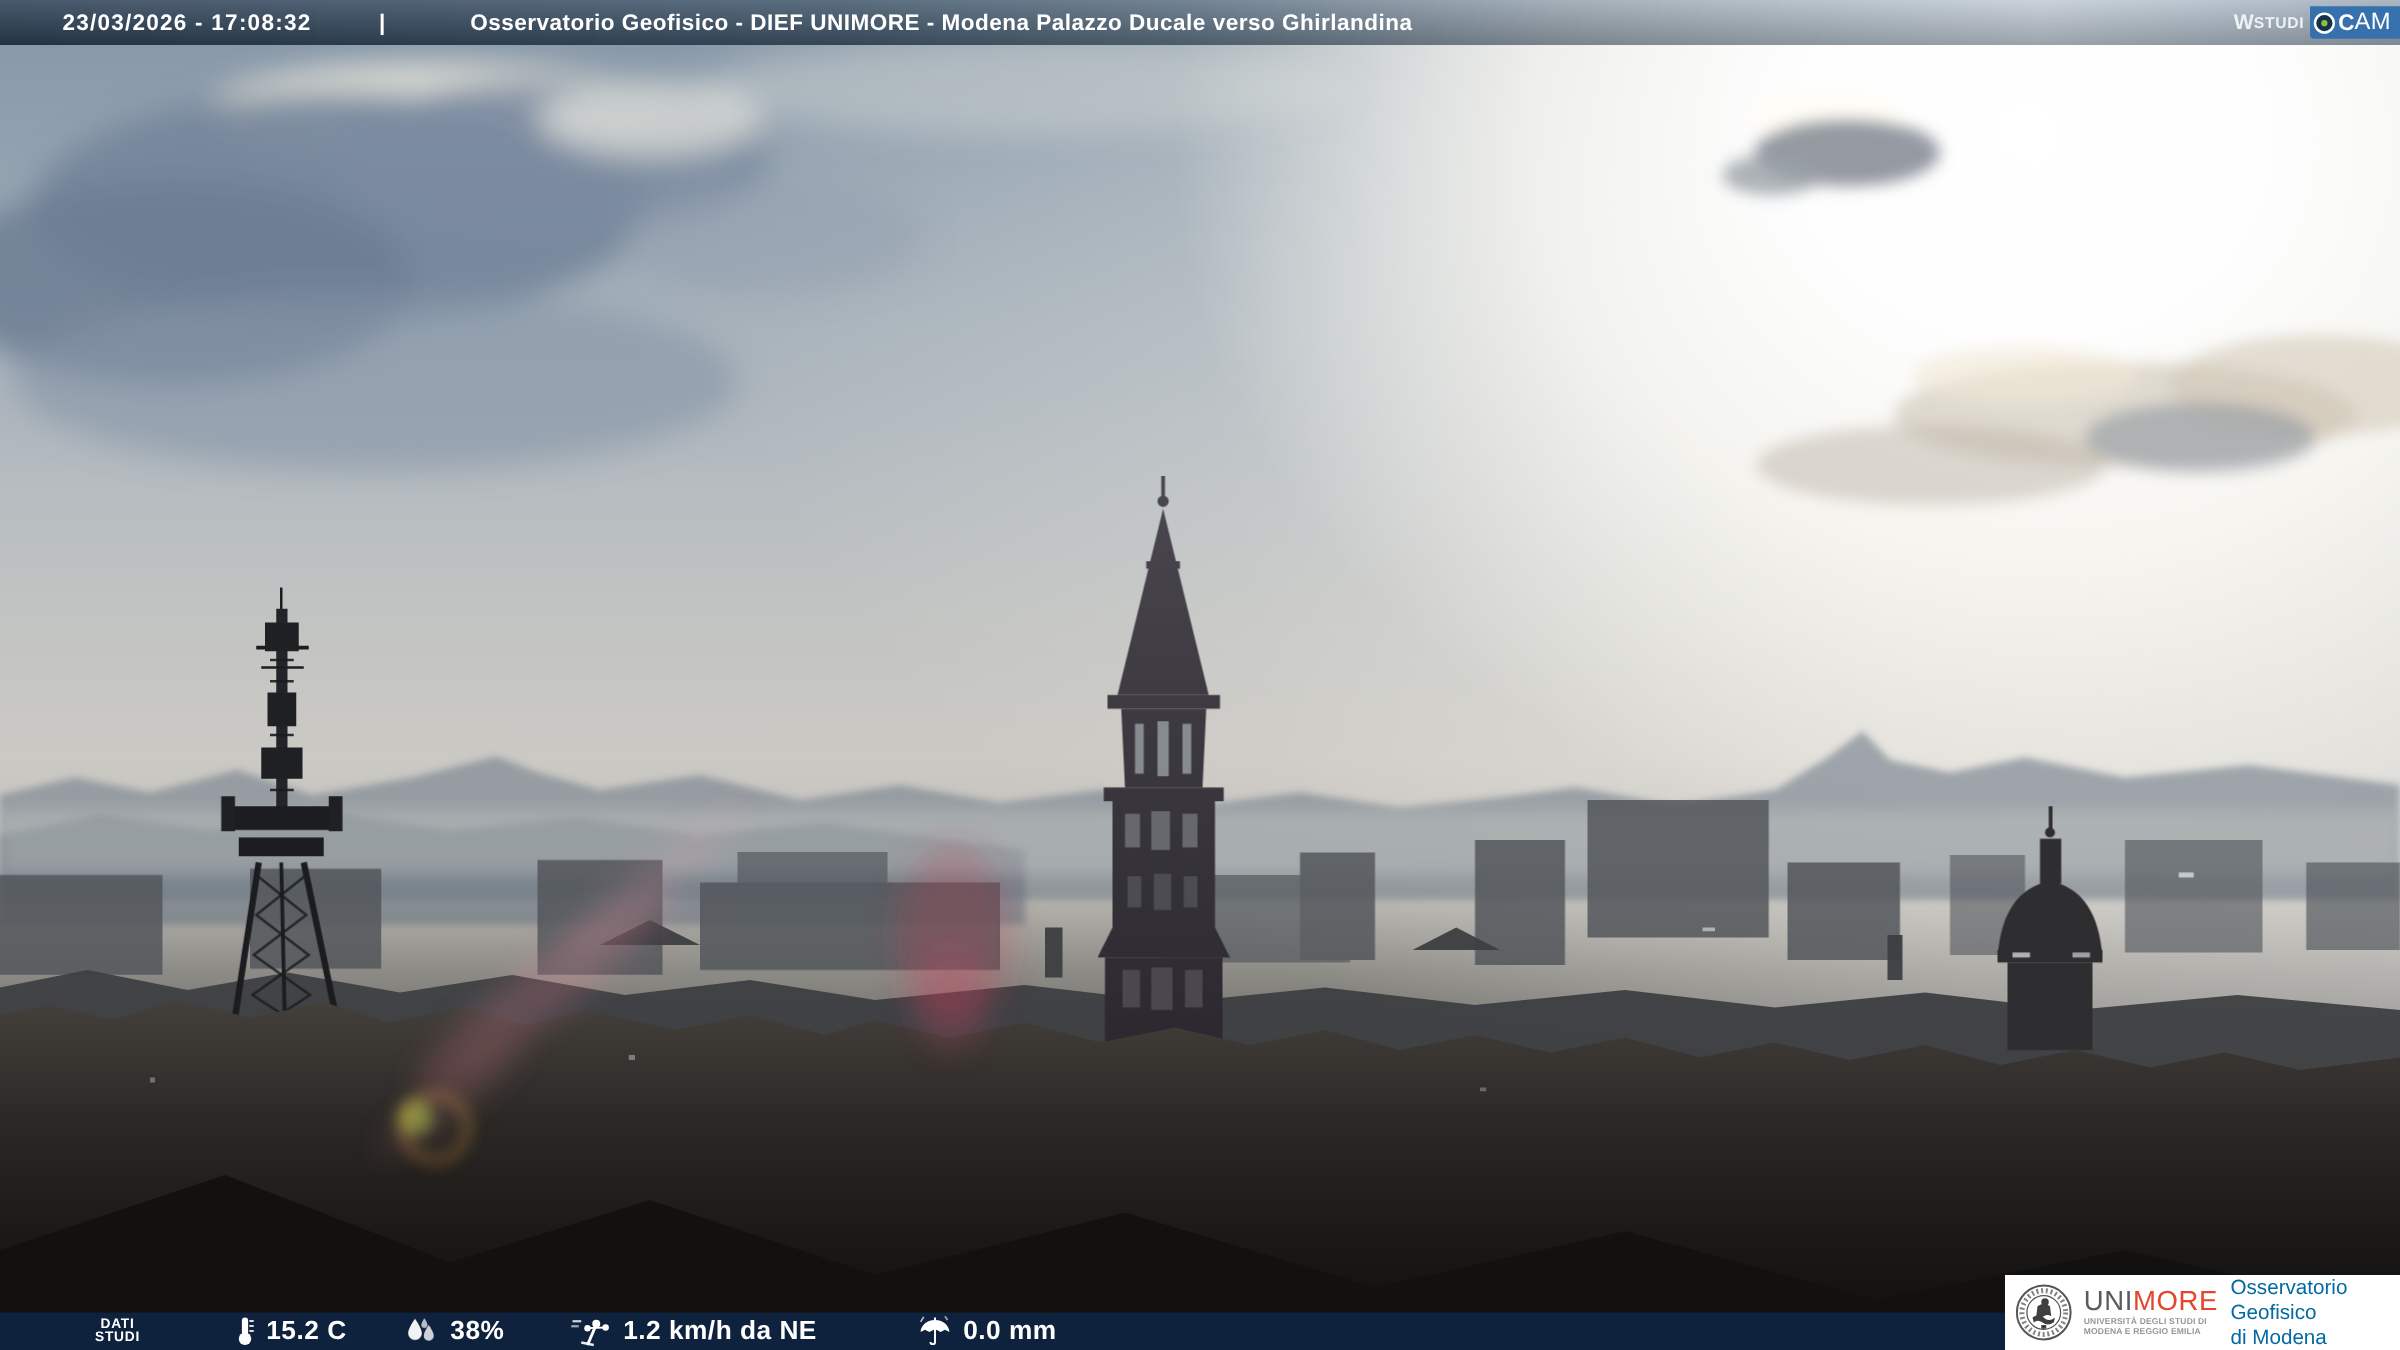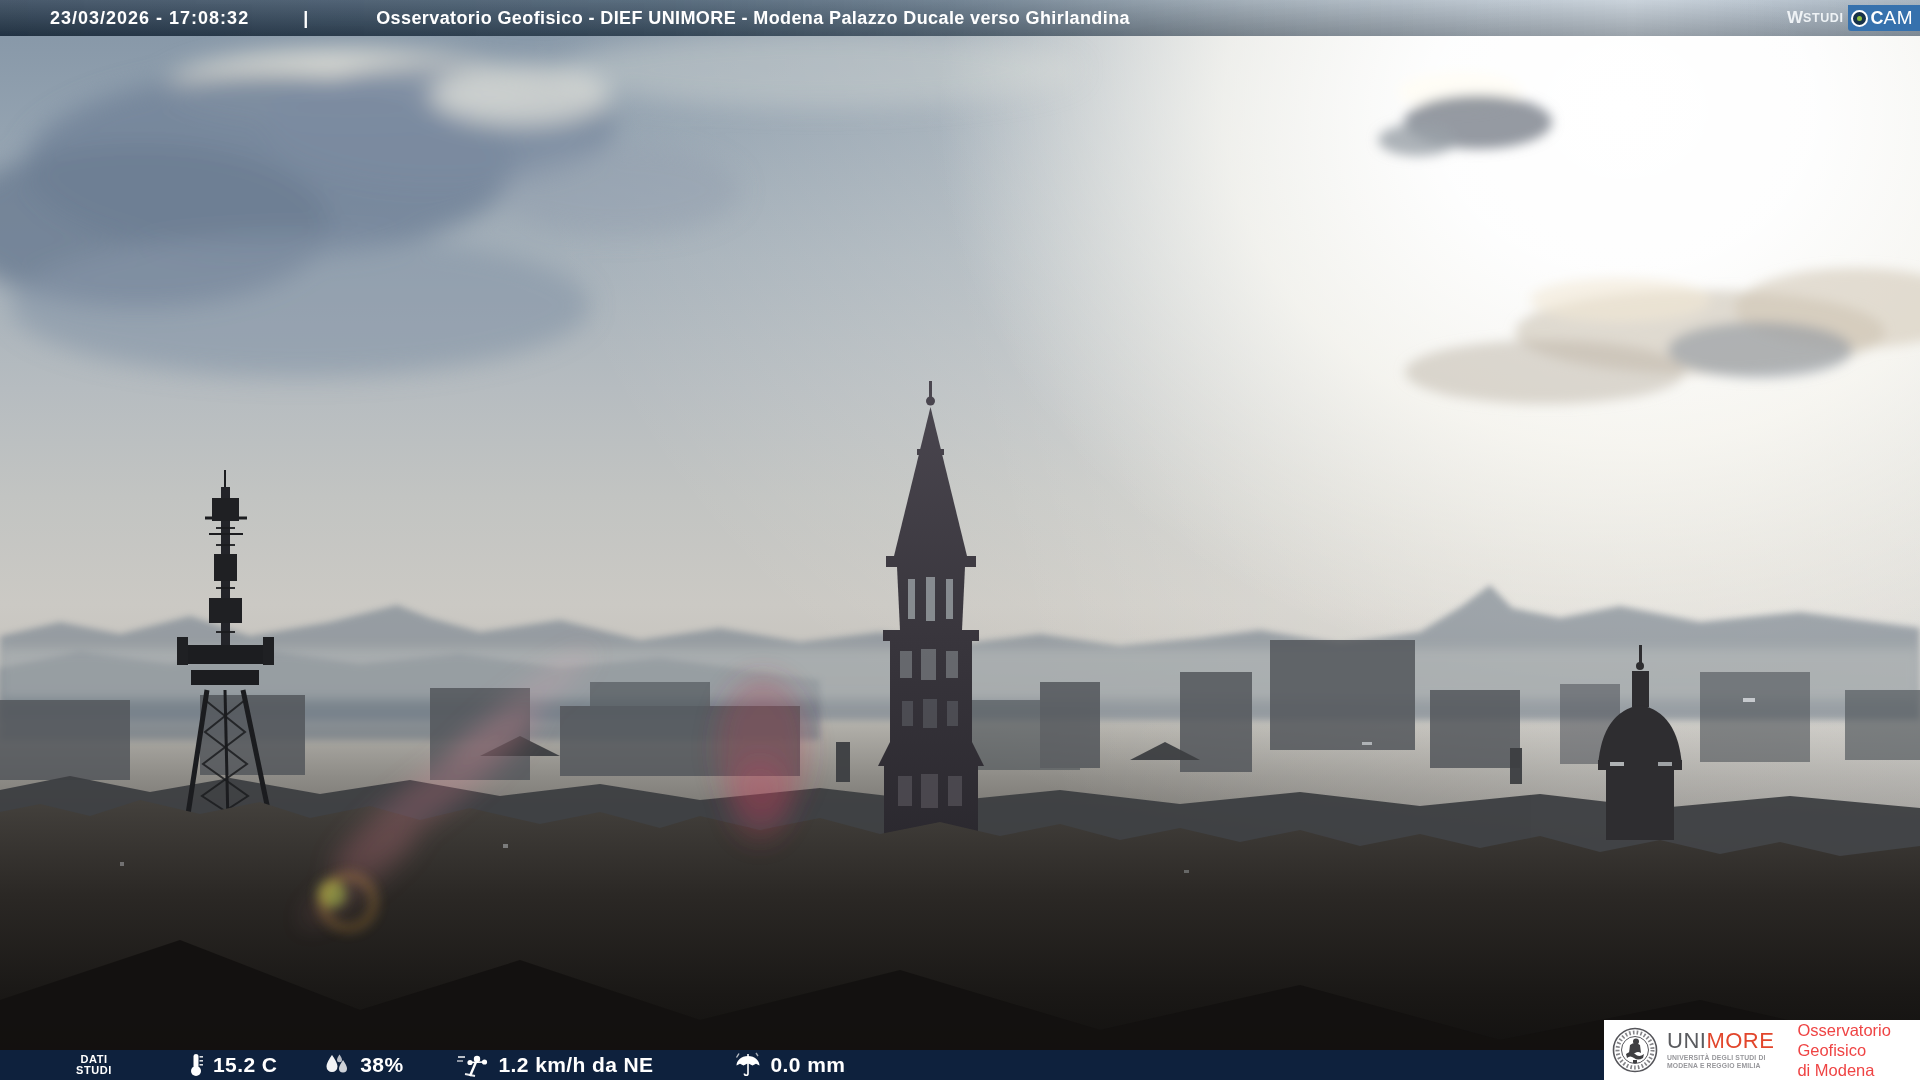--- a/index.html
+++ b/index.html
@@ -51,21 +51,21 @@
 
   
   .unibox{position:absolute;right:0;bottom:0;width:316px;height:60px;background:#fff;
           display:flex;align-items:center;}
   .seal{margin:0 9px 0 8px;flex:0 0 auto;}
   .unimore-block{display:flex;flex-direction:column;justify-content:center;}
   .unimore-word{font-size:22px;font-weight:400;line-height:22px;letter-spacing:.5px;}
   .uni{color:#5a5b5f;}.more{color:#e2462c;}
   .uni-sub{font-size:6.8px;color:#97979b;line-height:8px;letter-spacing:.15px;
            margin-top:2px;font-weight:700;}
-  .org{margin-left:23px;color:#ef4444;font-size:16.5px;line-height:20px;}
+  .org{margin-left:10px;color:#0369a1;font-size:16.5px;line-height:20px;}
 </style>
 </head>
 <body>
 
 <div class="stage">
 
   <div class="sky"></div>
   <div class="sun-glow"></div>
 
   <svg class="scene" width="1920" height="1080" viewBox="0 0 1920 1080">

